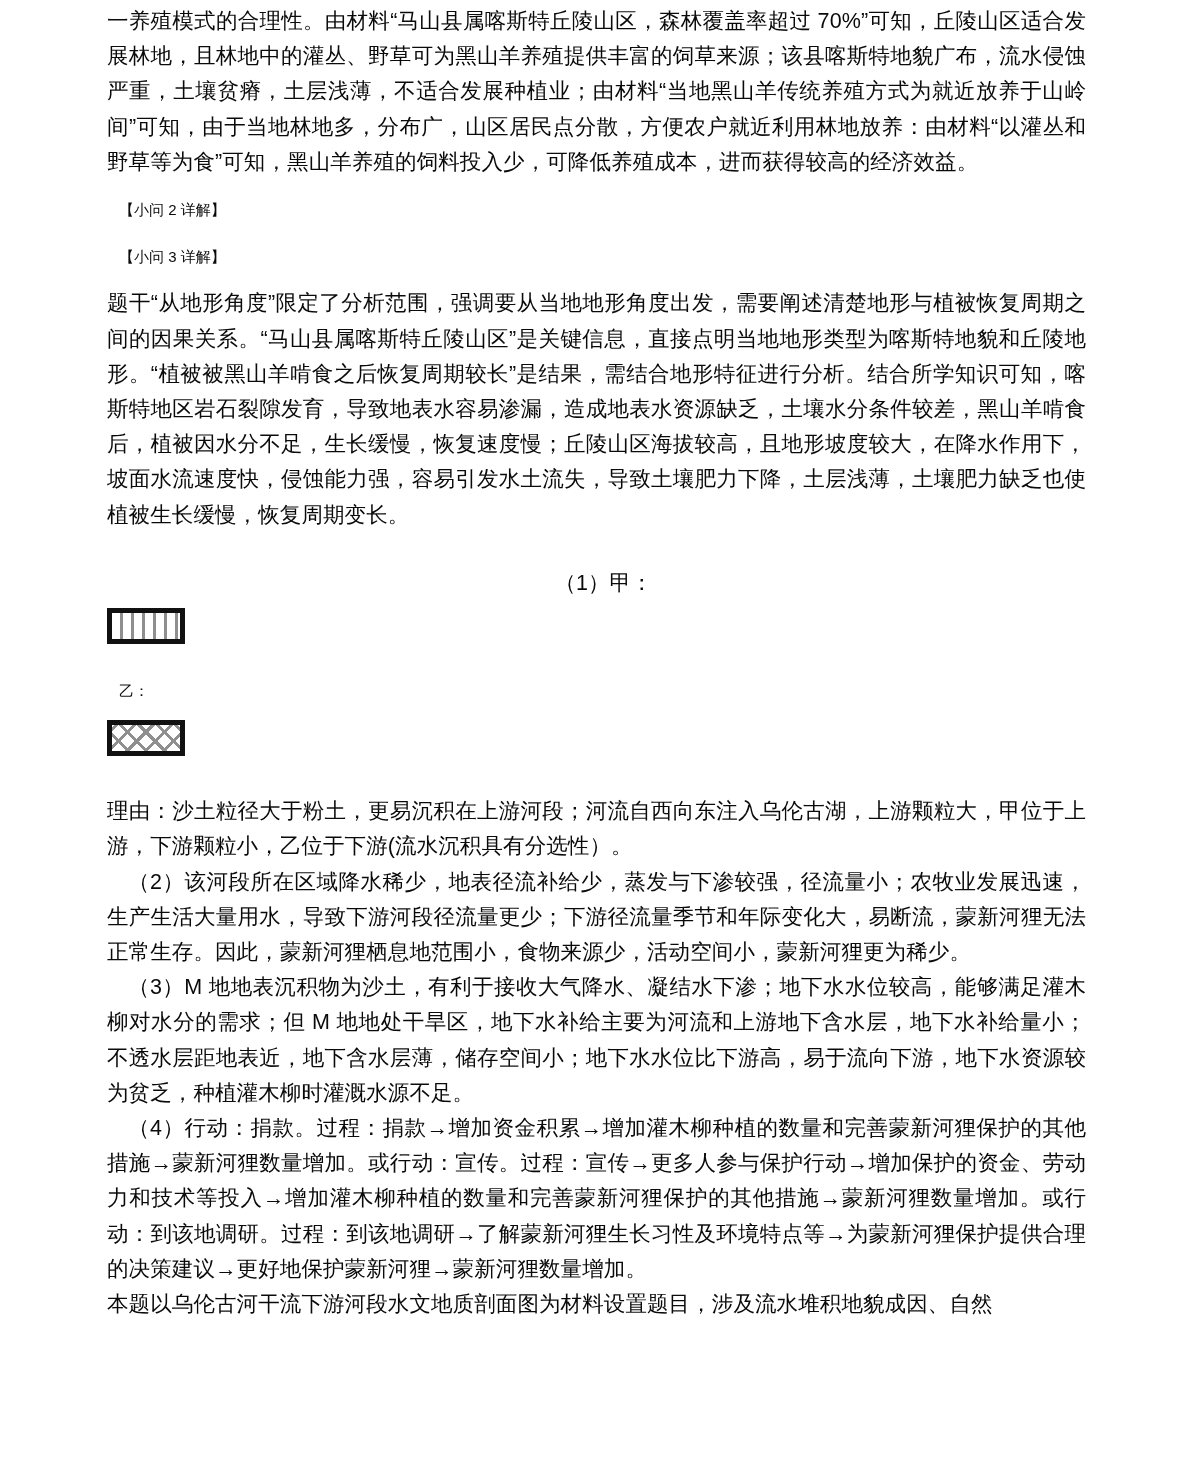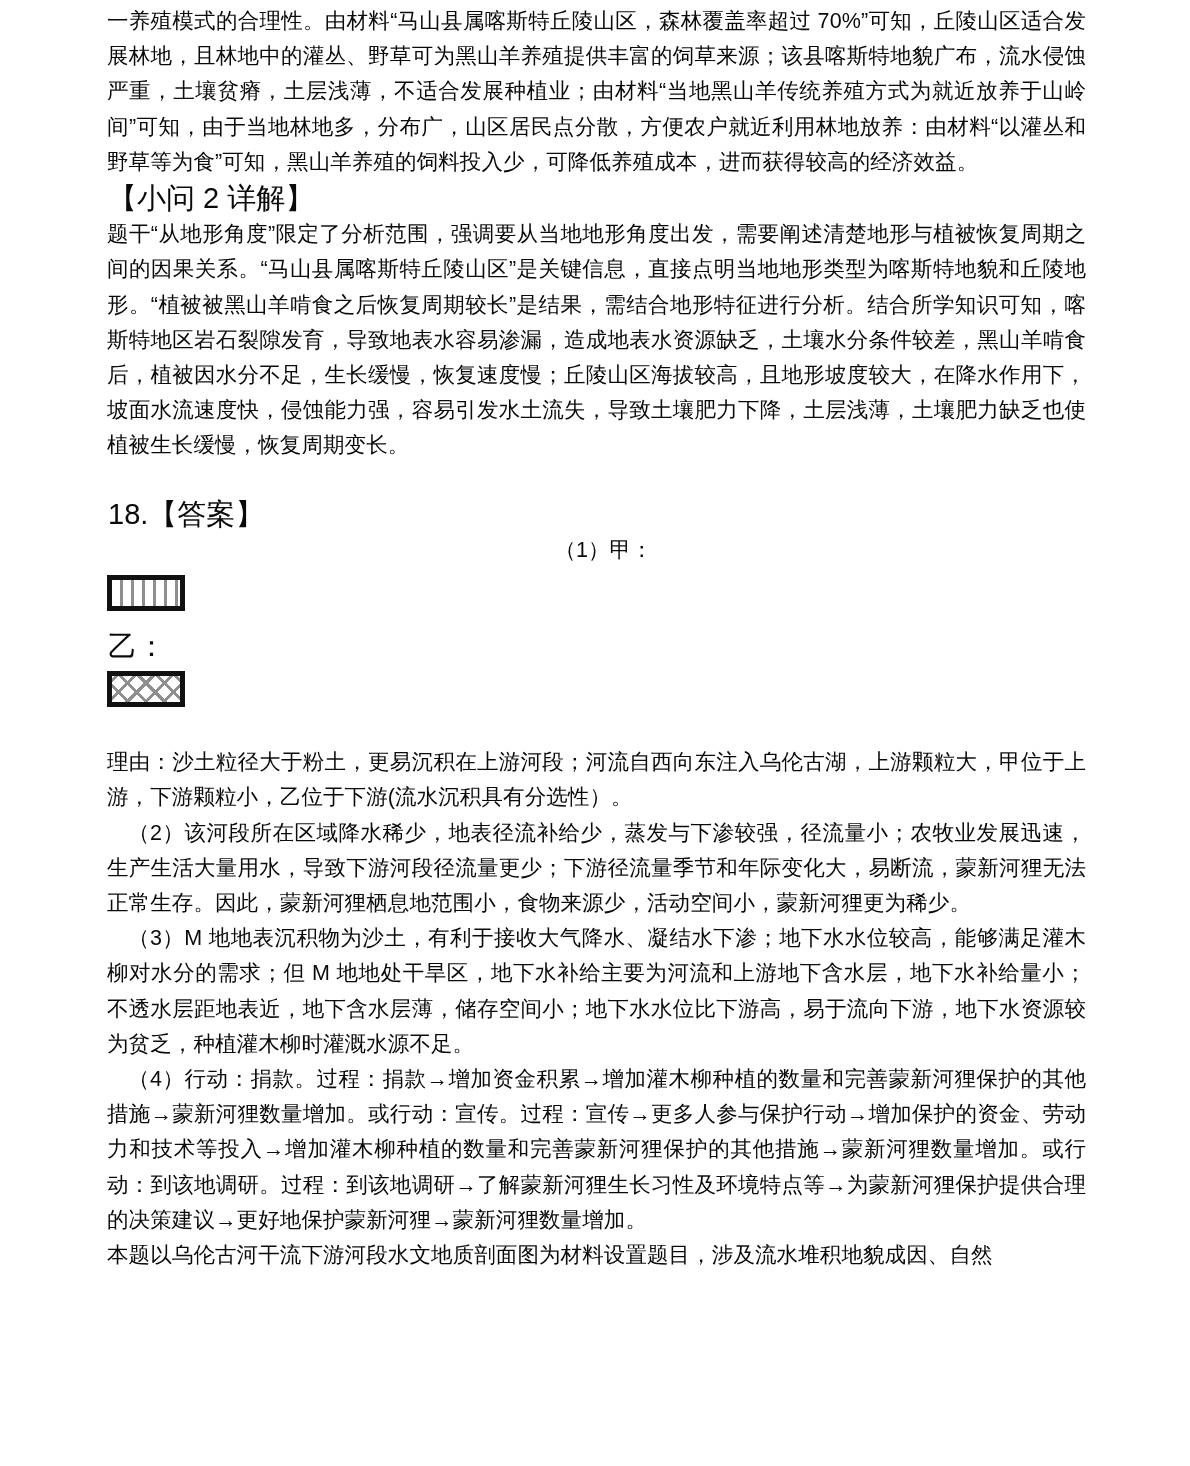--- a/index.html
+++ b/index.html
@@ -32,23 +32,23 @@
     color: #0a0a0a;
     font-weight: 500;
   }
   .para.last-flush {
     text-align: left;
   }
   .indent-1 {
     text-indent: 21px;
   }
   .heading-line {
-    font-size: 29px;
+    font-size: 15px;
     line-height: 35.2px;
-    margin: 1px;
+    margin: 12px;
     text-align: left;
     font-weight: 500;
     color: #0a0a0a;
   }
   .qnum-block {
     margin-top: 33px;
   }
   .sub-label {
     font-size: 21.5px;
     line-height: 35.2px;
@@ -91,26 +91,26 @@
 </head>
 <body>
 
 <div class="page">
 
   <p class="para">一养殖模式的合理性。由材料“马山县属喀斯特丘陵山区，森林覆盖率超过 70%”可知，丘陵山区适合发展林地，且林地中的灌丛、野草可为黑山羊养殖提供丰富的饲草来源；该县喀斯特地貌广布，流水侵蚀严重，土壤贫瘠，土层浅薄，不适合发展种植业；由材料“当地黑山羊传统养殖方式为就近放养于山岭间”可知，由于当地林地多，分布广，山区居民点分散，方便农户就近利用林地放养：由材料“以灌丛和野草等为食”可知，黑山羊养殖的饲料投入少，可降低养殖成本，进而获得较高的经济效益。</p>
 
   <p class="heading-line">【小问 2 详解】</p>
 
 
+  <p class="heading-line">【小问 3 详解】</p>
 
   <p class="para">题干“从地形角度”限定了分析范围，强调要从当地地形角度出发，需要阐述清楚地形与植被恢复周期之间的因果关系。“马山县属喀斯特丘陵山区”是关键信息，直接点明当地地形类型为喀斯特地貌和丘陵地形。“植被被黑山羊啃食之后恢复周期较长”是结果，需结合地形特征进行分析。结合所学知识可知，喀斯特地区岩石裂隙发育，导致地表水容易渗漏，造成地表水资源缺乏，土壤水分条件较差，黑山羊啃食后，植被因水分不足，生长缓慢，恢复速度慢；丘陵山区海拔较高，且地形坡度较大，在降水作用下，坡面水流速度快，侵蚀能力强，容易引发水土流失，导致土壤肥力下降，土层浅薄，土壤肥力缺乏也使植被生长缓慢，恢复周期变长。</p>
 
   <div class="qnum-block">
 
-    <p class="heading-line">18.【答案】</p>
 
     <p class="sub-label">（1）甲：</p>
 
     <div class="legend-wrap">
       <div class="legend-box vertical-stripes"></div>
     </div>
 
     <div class="gap-after-legend-1"></div>
 
     <p class="heading-line">乙：</p>

